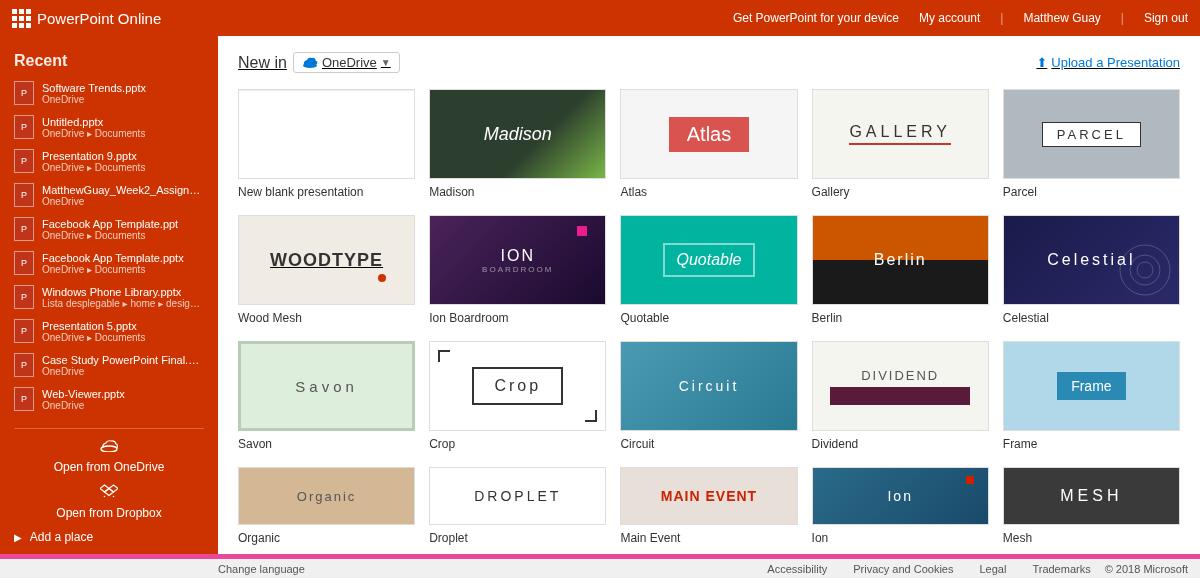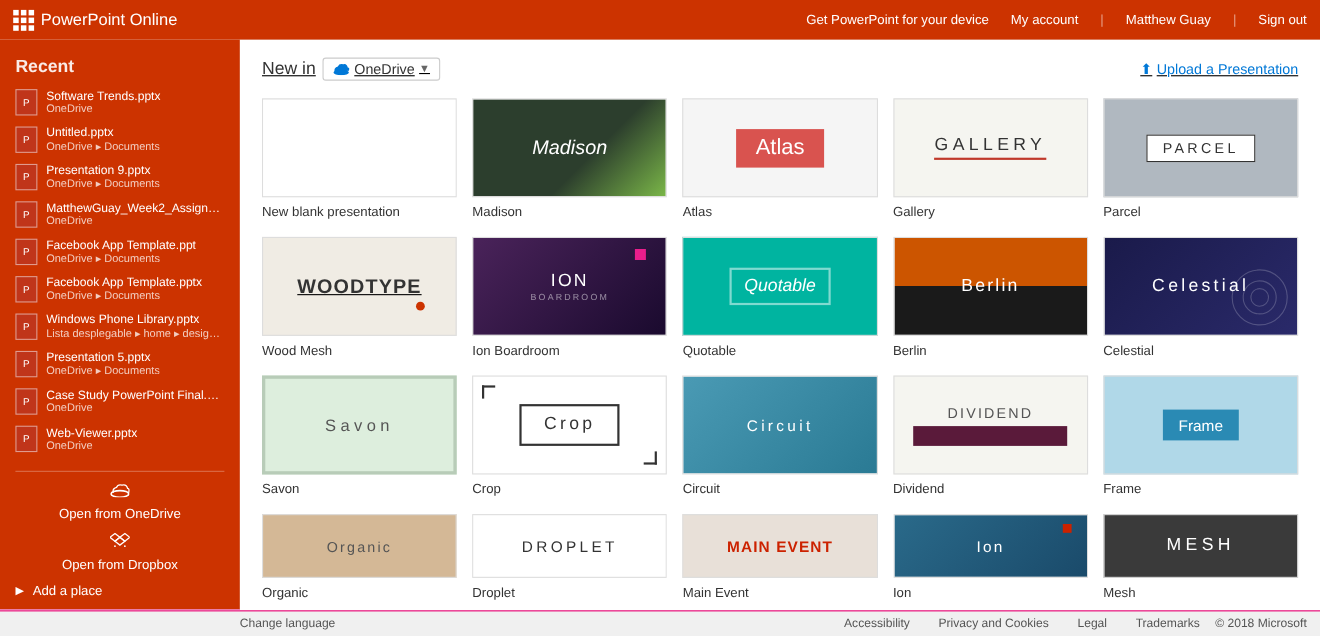--- a/index.html
+++ b/index.html
@@ -33,21 +33,21 @@
     .sidebar-divider { border: none; border-top: 1px solid rgba(255,255,255,0.25); margin: 6px 14px; }
     .sidebar-bottom { margin-top: auto; padding: 6px 0; }
     .sidebar-action { display: flex; align-items: center; gap: 8px; padding: 5px 14px; cursor: pointer; color: white; font-size: 12px; flex-direction: column; }
     .add-place { display: flex; align-items: center; gap: 8px; padding: 5px 14px; cursor: pointer; color: white; font-size: 12px; }
     .add-place-chevron { font-size: 10px; }
 
     
     .footer {
       position: absolute; bottom: 0; left: 0; right: 0; height: 24px; background: #f0f0f0;
       display: flex; align-items: center; justify-content: space-between; padding: 0 12px 0 218px;
-      border-top: 2px solid #ec4899; font-size: 11px; color: #555;
+      border-top: 5px solid #ec4899; font-size: 11px; color: #555;
     }
     .footer-left { color: #555; cursor: pointer; }
     .footer-right { display: flex; gap: 14px; }
     .footer-right a { color: #555; text-decoration: none; margin-left: 12px; }
 
     
     .main {
       position: absolute; left: 218px; top: 36px; right: 0; bottom: 24px;
       background: white; overflow-y: auto; padding: 16px 20px;
     }

